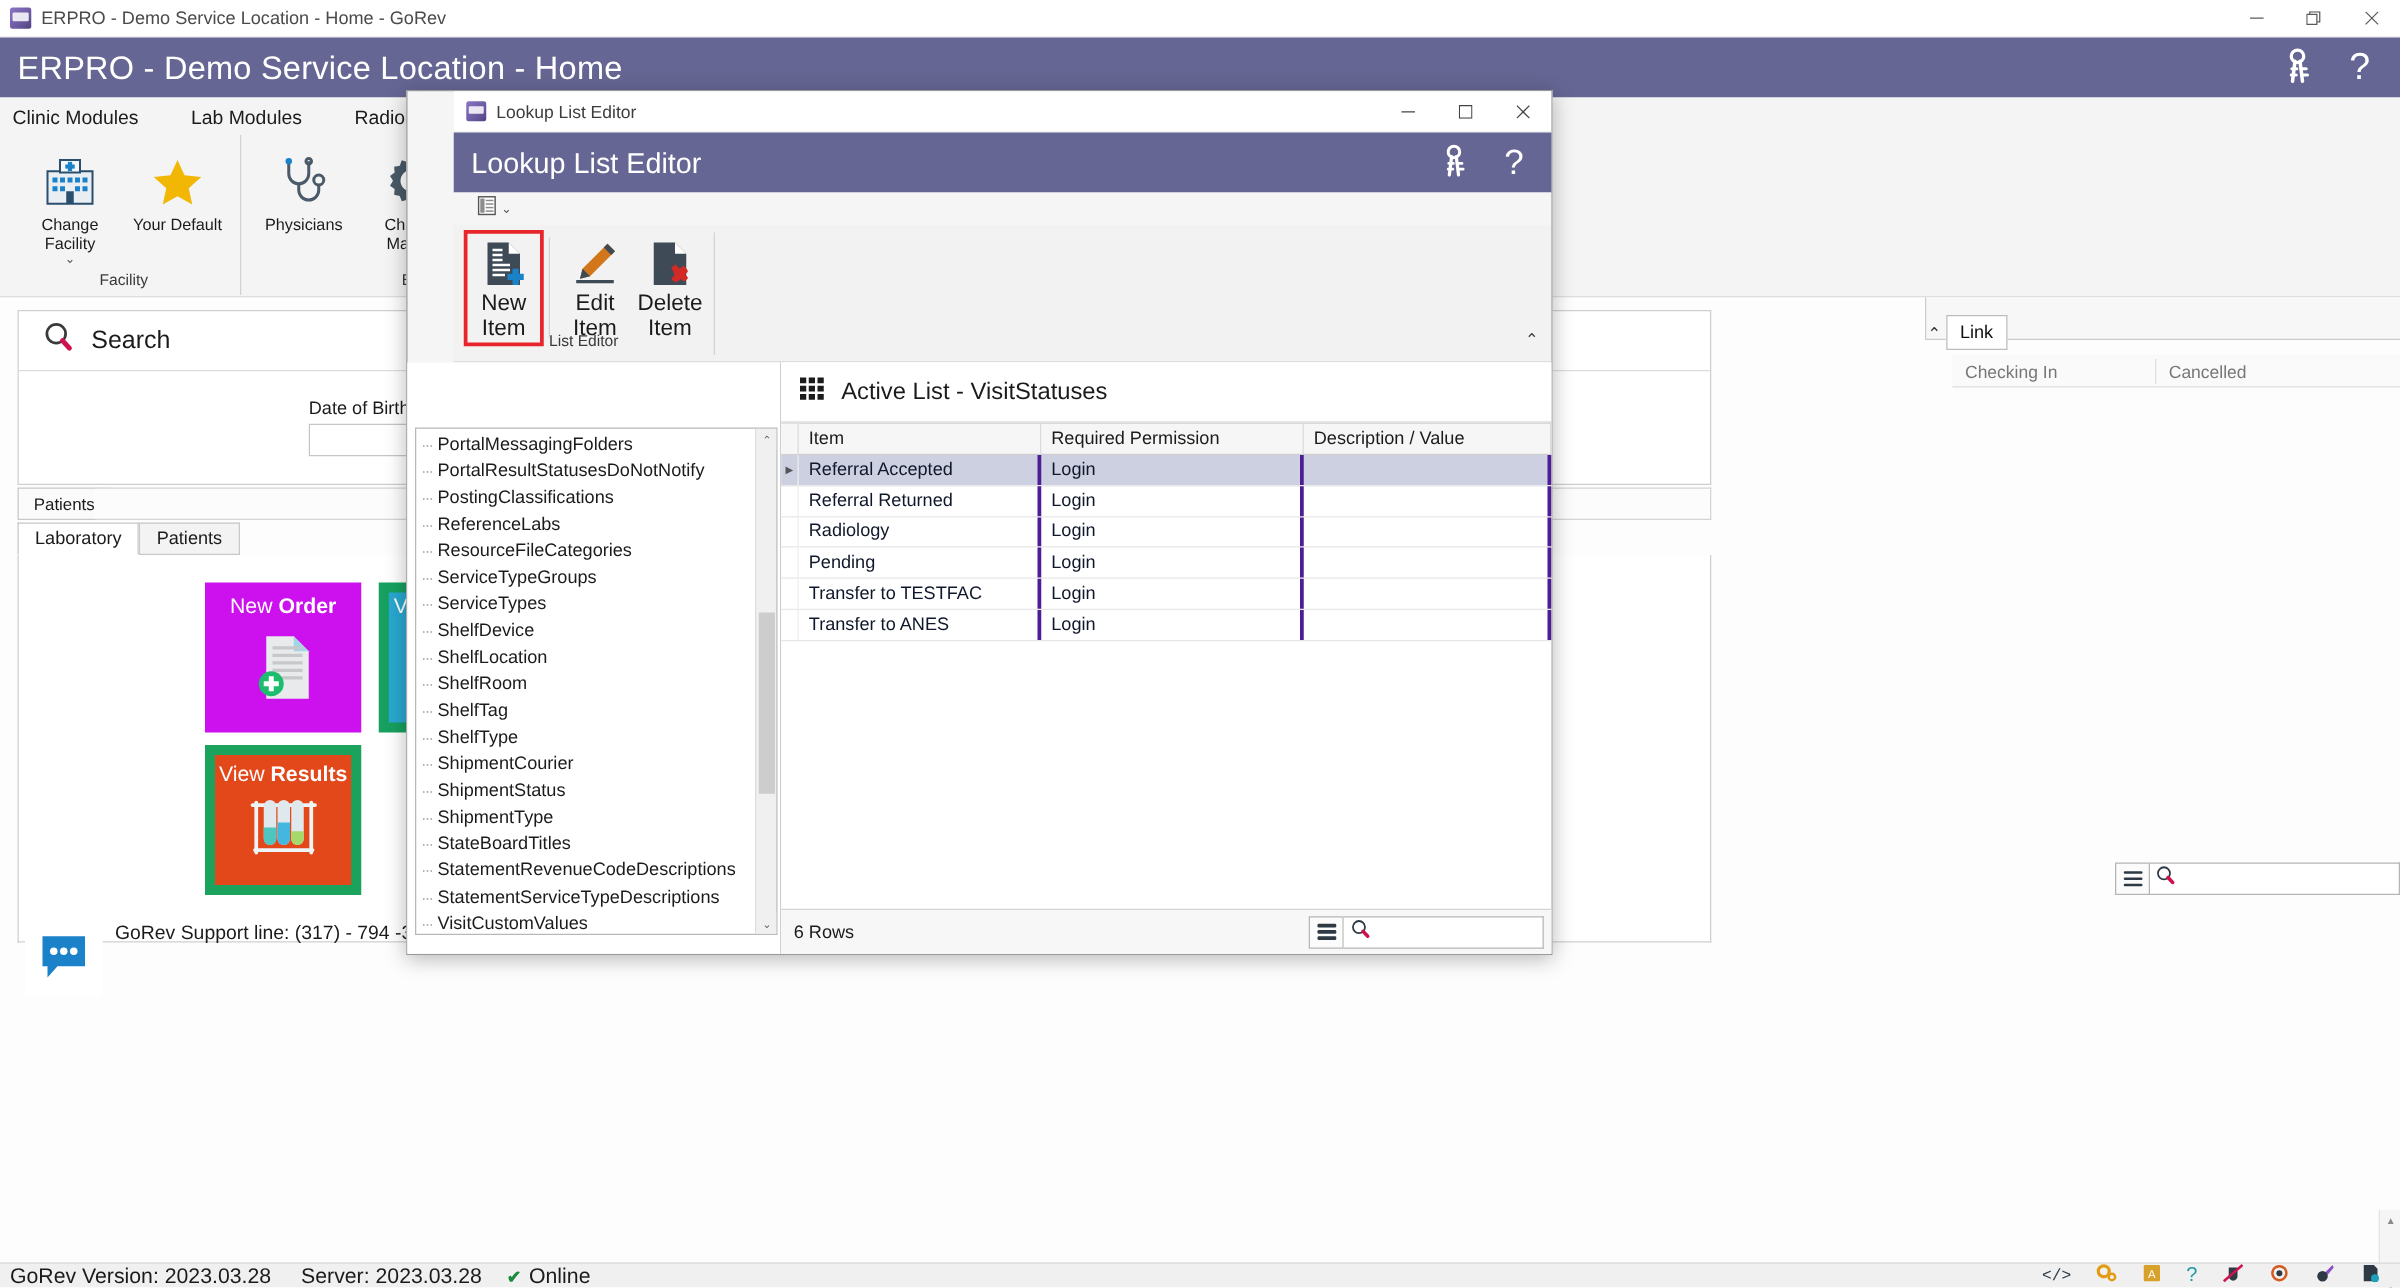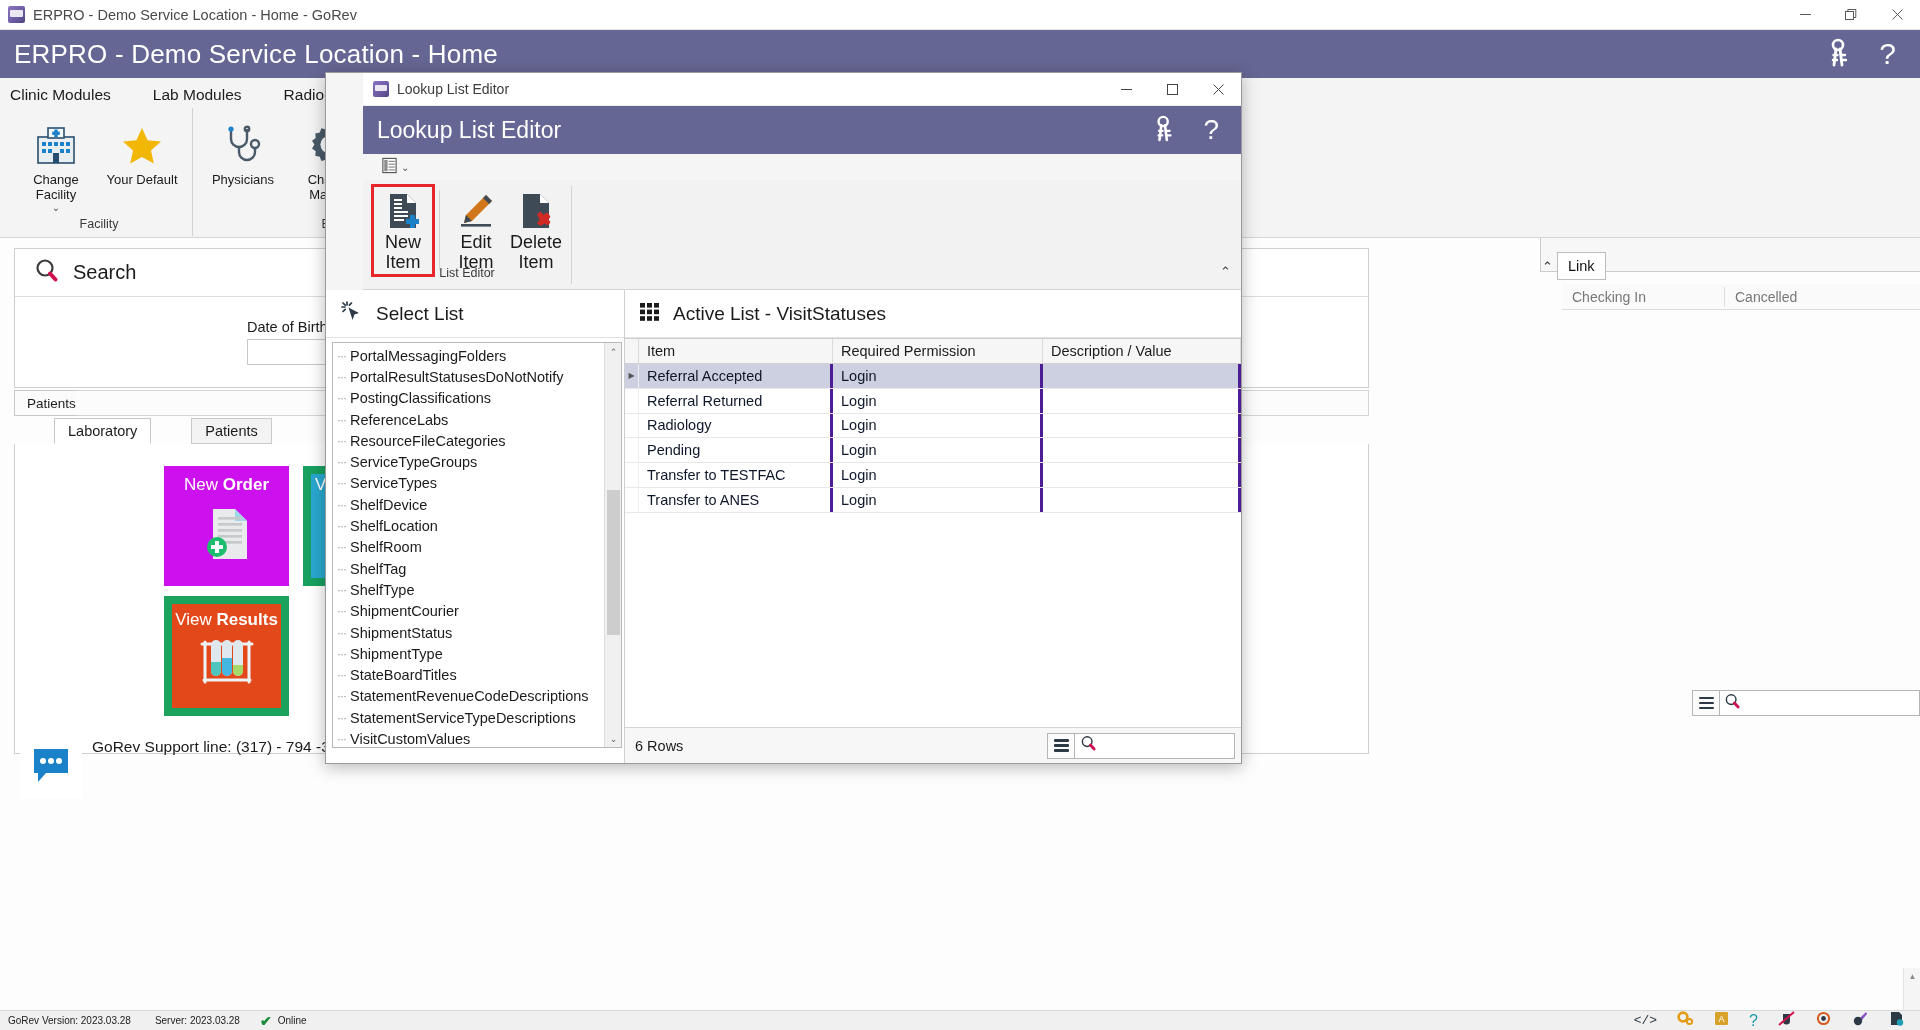--- a/index.html
+++ b/index.html
@@ -81,21 +81,21 @@
   .subtab {
     display: inline-flex; align-items: center; justify-content: center;
     height: 26px; padding: 0 12px; font-size: 13.5px; color: #1b1b1b;
     border: 1px solid #c8c8c8; background: #fbfbfb;
   }
   .subtab-fill { position:absolute; left:62px; top:0; right:0; height:26px; border:1px solid #d4d4d4; border-left:none; background:#fcfcfc;}
 
   .tab-row { position: absolute; left: 14px; top: 180px; display: flex; }
   .tab {
     height: 26px; padding: 0 13px; font-size: 14.5px; color: #1b1b1b;
-    border: 1px solid #c8c8c8; background: #f3f3f3; display: flex; align-items: center; margin-left: 40px;
+    border: 1px solid #c8c8c8; background: #f3f3f3; display: flex; align-items: center;
   }
   .tab.active { background: #fff; border-bottom-color: #fff; }
 
   .tile-area { position: absolute; left: 14px; top: 206px; width: 1355px; height: 310px; background: #fff; border: 1px solid #cfcfcf; border-top: none; }
   .tile { position: absolute; display: flex; flex-direction: column; align-items: center; }
   .tile-title { font-size: 17px; color: #fff; margin-top: 9px; }
   .tile-title b { font-weight: bold; }
 
   .right-panel { position: absolute; left: 1540px; top: 0px; width: 380px; height: 560px; }
   .rp-top { position:absolute; left:0; top:0; width:380px; height:34px; border-left:1px solid #ccc; border-bottom:1px solid #ccc; background:#f7f7f7;}
@@ -111,21 +111,21 @@
   .rp-icobtn { width: 28px; height: 26px; border: 1px solid #b5b5b5; background: #fbfbfb; display:flex;align-items:center;justify-content:center;}
   .rp-searchbox { width: 200px; height: 26px; border: 1px solid #b5b5b5; border-left: none; background:#fff; display:flex; align-items:center; padding-left:4px;}
 
   .chat-badge { position: absolute; left: 20px; top: 498px; width: 62px; height: 62px; background: #fff; display: flex; align-items: center; justify-content: center; }
   .support-line { position: absolute; left: 92px; top: 500px; font-size: 15.5px; color: #1b1b1b; }
 
   .statusbar {
     position: absolute; left: 0; top: 1010px; width: 1920px; height: 20px;
     background: #f0f0f0; border-top: 1px solid #d8d8d8; display: flex; align-items: center;
   }
-  .sb-text { font-size: 10px; color: #1b1b1b; }
+  .sb-text { font-size: 17px; color: #1b1b1b; }
   .sb-icons { margin-left: auto; display: flex; align-items: center; gap: 20px; margin-right: 16px; }
 
   .main-vscroll { position: absolute; right: 0; top: 730px; width: 17px; height: 70px; background: #f5f5f5; border-left:1px solid #e4e4e4;}
   .vs-arrow { width: 17px; height: 17px; display:flex; align-items:center; justify-content:center; font-size:8px; color:#8b8b8b;}
 
   
   .dialog {
     position: absolute; left: 325px; top: 72px; width: 917px; height: 692px;
     background: #f5f5f5; border: 1px solid #9a9a9a; box-shadow: 0 3px 16px rgba(0,0,0,.28); padding-left: 37px;
   }
@@ -628,35 +628,20 @@
 
       </div>
       <div class="dlg-rb-grouplabel">List Editor</div>
       <div class="dlg-rb-divider"></div>
       <div class="dlg-collapse" style="top:84px;">⌃</div>
     </div>
 
     <div class="dlg-body">
 
       <div class="panel-left">
-        <div class="panel-hdr">
-          <span>
-            <svg width="24" height="24" viewBox="0 0 24 24">
-              <g stroke="#2d3a45" stroke-width="1.7" stroke-linecap="round">
-                <line x1="7" y1="2" x2="7" y2="5"></line>
-                  <line x1="2" y1="7" x2="5" y2="7"></line>
-                <line x1="3" y1="3" x2="5.2" y2="5.2"></line>
-                  <line x1="11.5" y1="3" x2="9.4" y2="5.2"></line>
-                <line x1="3" y1="11.5" x2="5.2" y2="9.4"></line>
-              </g>
-              <path d="M8.5 7.5L19 13l-4.6 1.6L12.6 20z" fill="#2d3a45"></path>
-            </svg>
-          </span>
-          <span class="panel-hdr-text">Select List</span>
-        </div>
 
         <div class="tree">
           <div class="tree-inner">
             <div class="tree-item">
                 <span class="tree-dash">···</span>
                 <span>PortalMessagingFolders</span>
               </div>
             <div class="tree-item">
                 <span class="tree-dash">···</span>
                 <span>PortalResultStatusesDoNotNotify</span>

